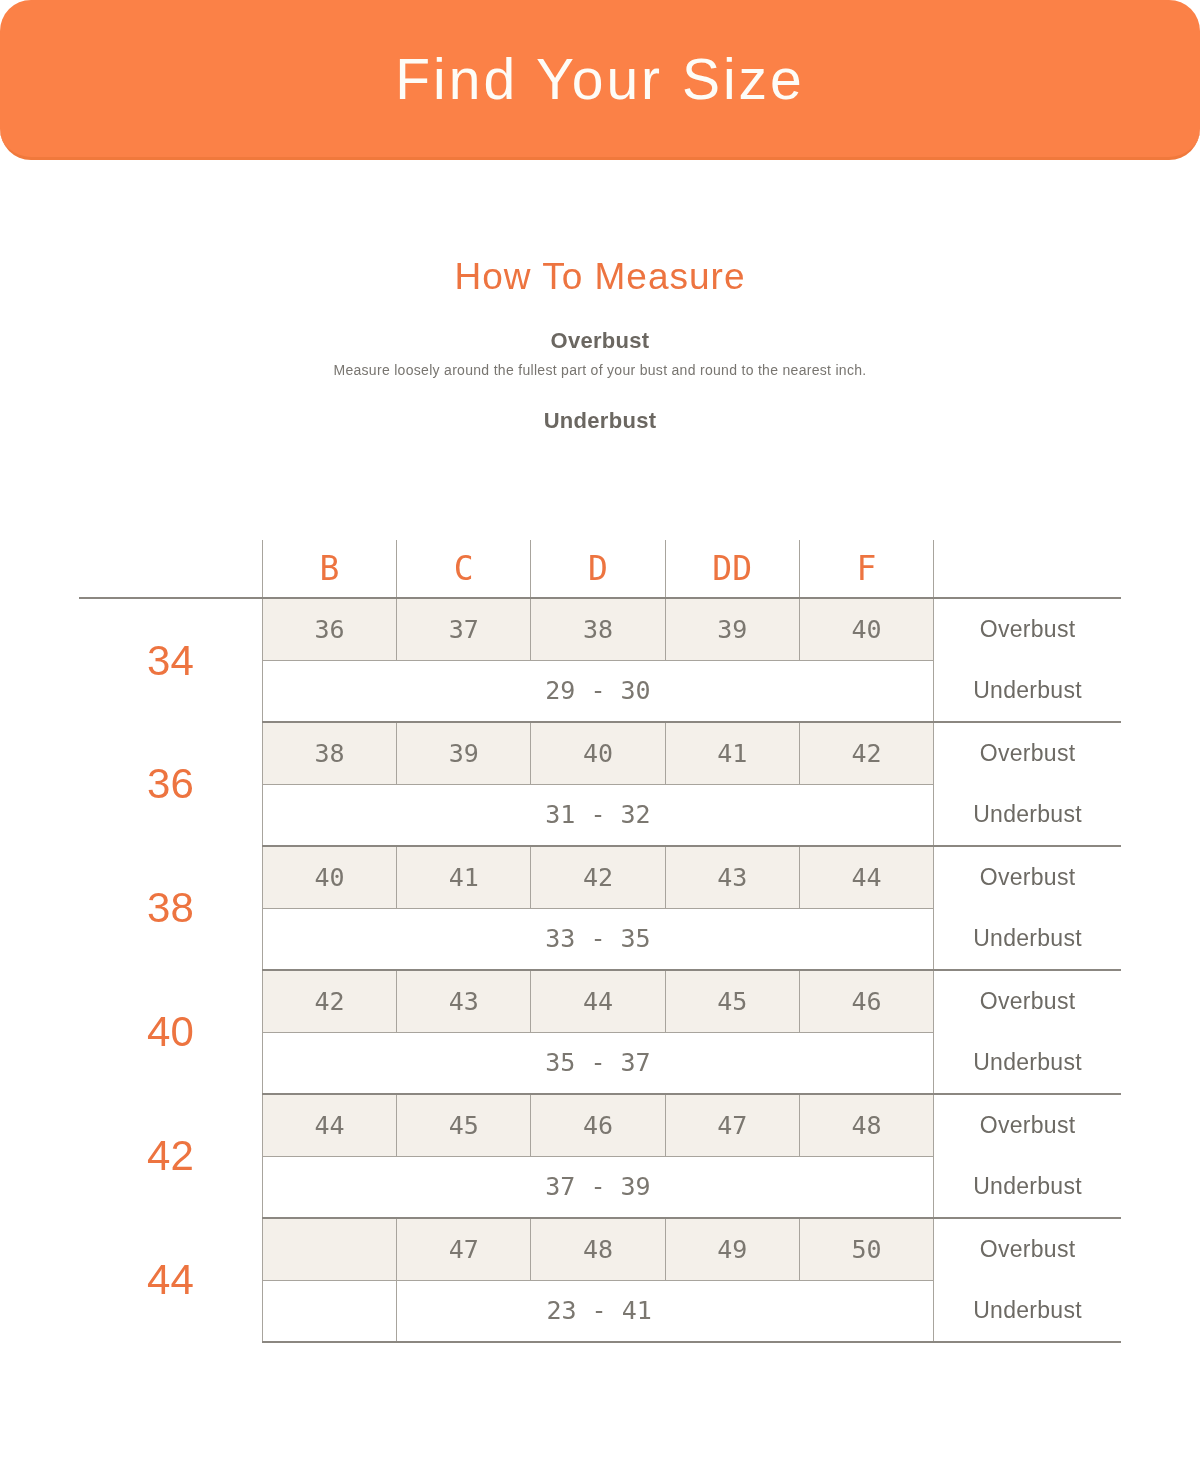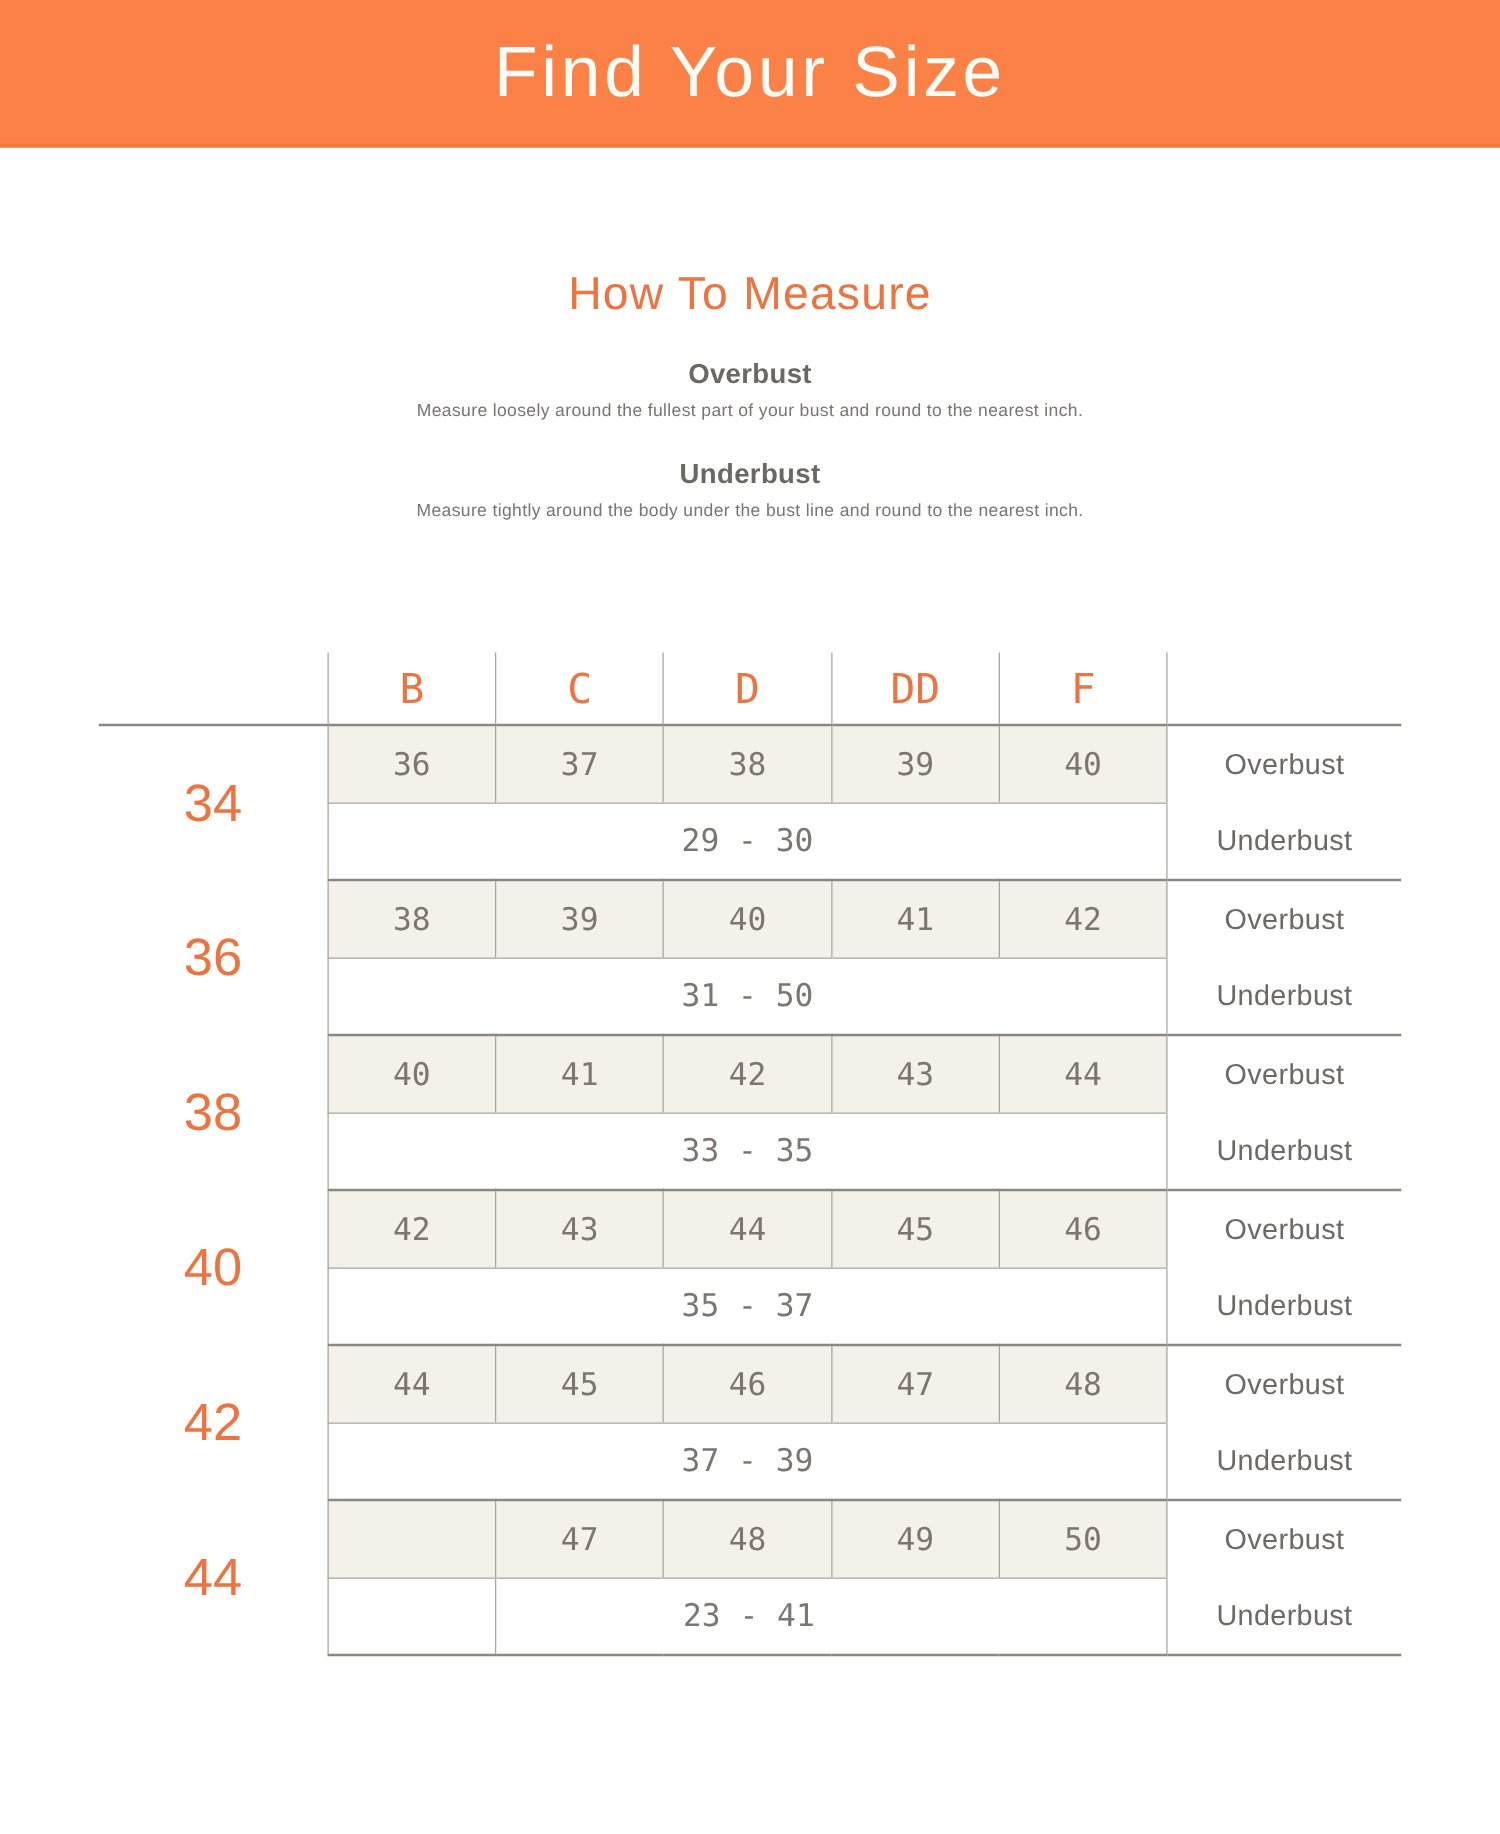--- a/index.html
+++ b/index.html
@@ -14,24 +14,24 @@
     --num-gray:#7b7770;
   }
   *{box-sizing:border-box;}
   html,body{margin:0;padding:0;}
   body{
     width:1200px;height:1467px;overflow:hidden;
     background:#ffffff;
     font-family:"Liberation Sans", sans-serif;
   }
   .banner{
-    height:118px;
+    height:160px;
     background:var(--banner-bg);
     border-bottom:3px solid var(--banner-edge);
-    display:flex;align-items:center;justify-content:center;
+    display:flex;align-items:center;justify-content:center;border-radius:31px;
   }
   .banner-title{
     color:#fdfcf7;
     font-size:57px;
     font-weight:300;
     letter-spacing:3px;
     margin:0;
   }
   .htm-title{
     margin:96px 0 0 0;
@@ -131,21 +131,20 @@
 
 <h2 class="htm-title">How To Measure</h2>
 
 <section class="measure-section">
   <p class="measure-label">Overbust</p>
   <p class="measure-text">Measure loosely around the fullest part of your bust and round to the nearest inch.</p>
 </section>
 
 <section class="measure-section">
   <p class="measure-label">Underbust</p>
-  <p class="measure-text">Measure tightly around the body under the bust line and round to the nearest inch.</p>
 </section>
 
 <table class="size-chart">
   <colgroup>
     <col class="c-size">
       <col class="c-cup">
       <col class="c-cup">
       <col class="c-cup">
     <col class="c-cup">
       <col class="c-cup">
@@ -179,21 +178,21 @@
       <tr class="over">
         <td class="band" rowspan="2">36</td>
         <td class="num v">38</td>
         <td class="num v">39</td>
         <td class="num v">40</td>
         <td class="num v">41</td>
         <td class="num v">42</td>
         <td class="rowlabel v">Overbust</td>
       </tr>
       <tr class="under">
-        <td class="range v" colspan="5">31 - 50</td>
+        <td class="range v" colspan="5">31 - 32</td>
         <td class="rowlabel v">Underbust</td>
       </tr>
       <tr class="over">
         <td class="band" rowspan="2">38</td>
         <td class="num v">40</td>
         <td class="num v">41</td>
         <td class="num v">42</td>
         <td class="num v">43</td>
         <td class="num v">44</td>
         <td class="rowlabel v">Overbust</td>

